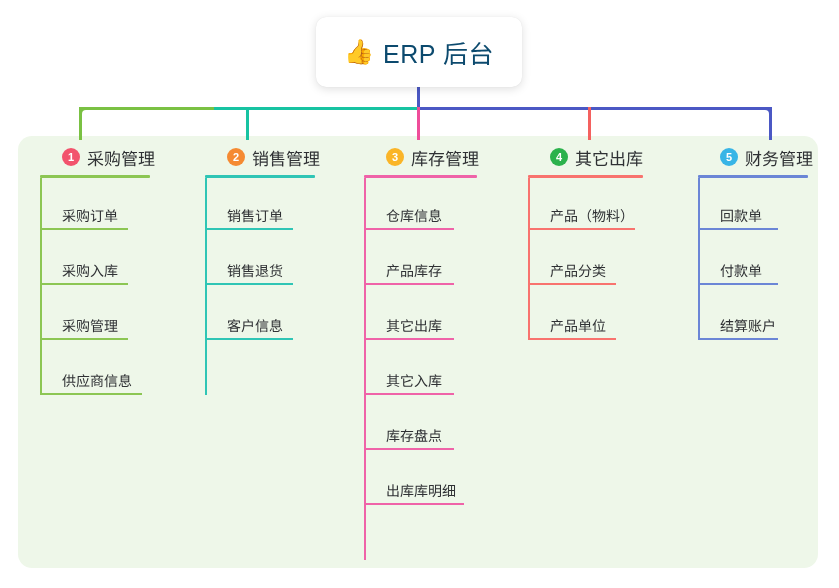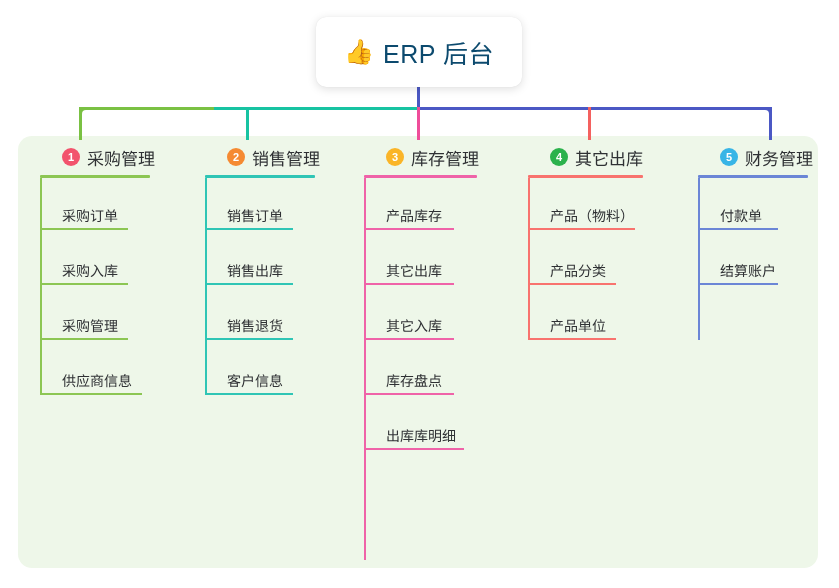--- a/index.html
+++ b/index.html
@@ -244,42 +244,42 @@
           <span class="col-title">销售管理</span>
         </div>
         <div class="col-underline" style="width: 110px; background: rgb(47, 197, 181);"></div>
         <div class="items">
           <div class="items-spine" style="background: rgb(47, 197, 181); height: 217px;"></div>
           <div class="item">
             <span class="item-label">销售订单</span>
             <div class="item-underline" style="width: 88px; background: rgb(47, 197, 181);"></div>
           </div>
           <div class="item">
-            <span class="item-label">销售出库</span>
-            <div class="item-underline" style="width: 88px; background: rgb(47, 197, 181);"></div>
-          </div>
-          <div class="item">
             <span class="item-label">销售退货</span>
             <div class="item-underline" style="width: 88px; background: rgb(47, 197, 181);"></div>
           </div>
           <div class="item">
             <span class="item-label">客户信息</span>
             <div class="item-underline" style="width: 88px; background: rgb(47, 197, 181);"></div>
           </div>
         </div>
       </div>
       <div class="column" style="left: 364px;">
         <div class="col-head">
           <span class="badge" style="background: rgb(250, 181, 40);">3</span>
           <span class="col-title">库存管理</span>
         </div>
         <div class="col-underline" style="width: 113px; background: rgb(239, 99, 168);"></div>
         <div class="items">
           <div class="items-spine" style="background: rgb(239, 99, 168); height: 382px;"></div>
           <div class="item">
+            <span class="item-label">仓库信息</span>
+            <div class="item-underline" style="width: 90px; background: rgb(239, 99, 168);"></div>
+          </div>
+          <div class="item">
             <span class="item-label">产品库存</span>
             <div class="item-underline" style="width: 90px; background: rgb(239, 99, 168);"></div>
           </div>
           <div class="item">
             <span class="item-label">其它出库</span>
             <div class="item-underline" style="width: 90px; background: rgb(239, 99, 168);"></div>
           </div>
           <div class="item">
             <span class="item-label">其它入库</span>
             <div class="item-underline" style="width: 90px; background: rgb(239, 99, 168);"></div>
@@ -318,20 +318,24 @@
       </div>
       <div class="column" style="left: 698px;">
         <div class="col-head">
           <span class="badge" style="background: rgb(56, 181, 230);">5</span>
           <span class="col-title">财务管理</span>
         </div>
         <div class="col-underline" style="width: 110px; background: rgb(107, 134, 214);"></div>
         <div class="items">
           <div class="items-spine" style="background: rgb(107, 134, 214); height: 162px;"></div>
           <div class="item">
+            <span class="item-label">回款单</span>
+            <div class="item-underline" style="width: 80px; background: rgb(107, 134, 214);"></div>
+          </div>
+          <div class="item">
             <span class="item-label">付款单</span>
             <div class="item-underline" style="width: 80px; background: rgb(107, 134, 214);"></div>
           </div>
           <div class="item">
             <span class="item-label">结算账户</span>
             <div class="item-underline" style="width: 80px; background: rgb(107, 134, 214);"></div>
           </div>
         </div>
       </div>
     </div>

